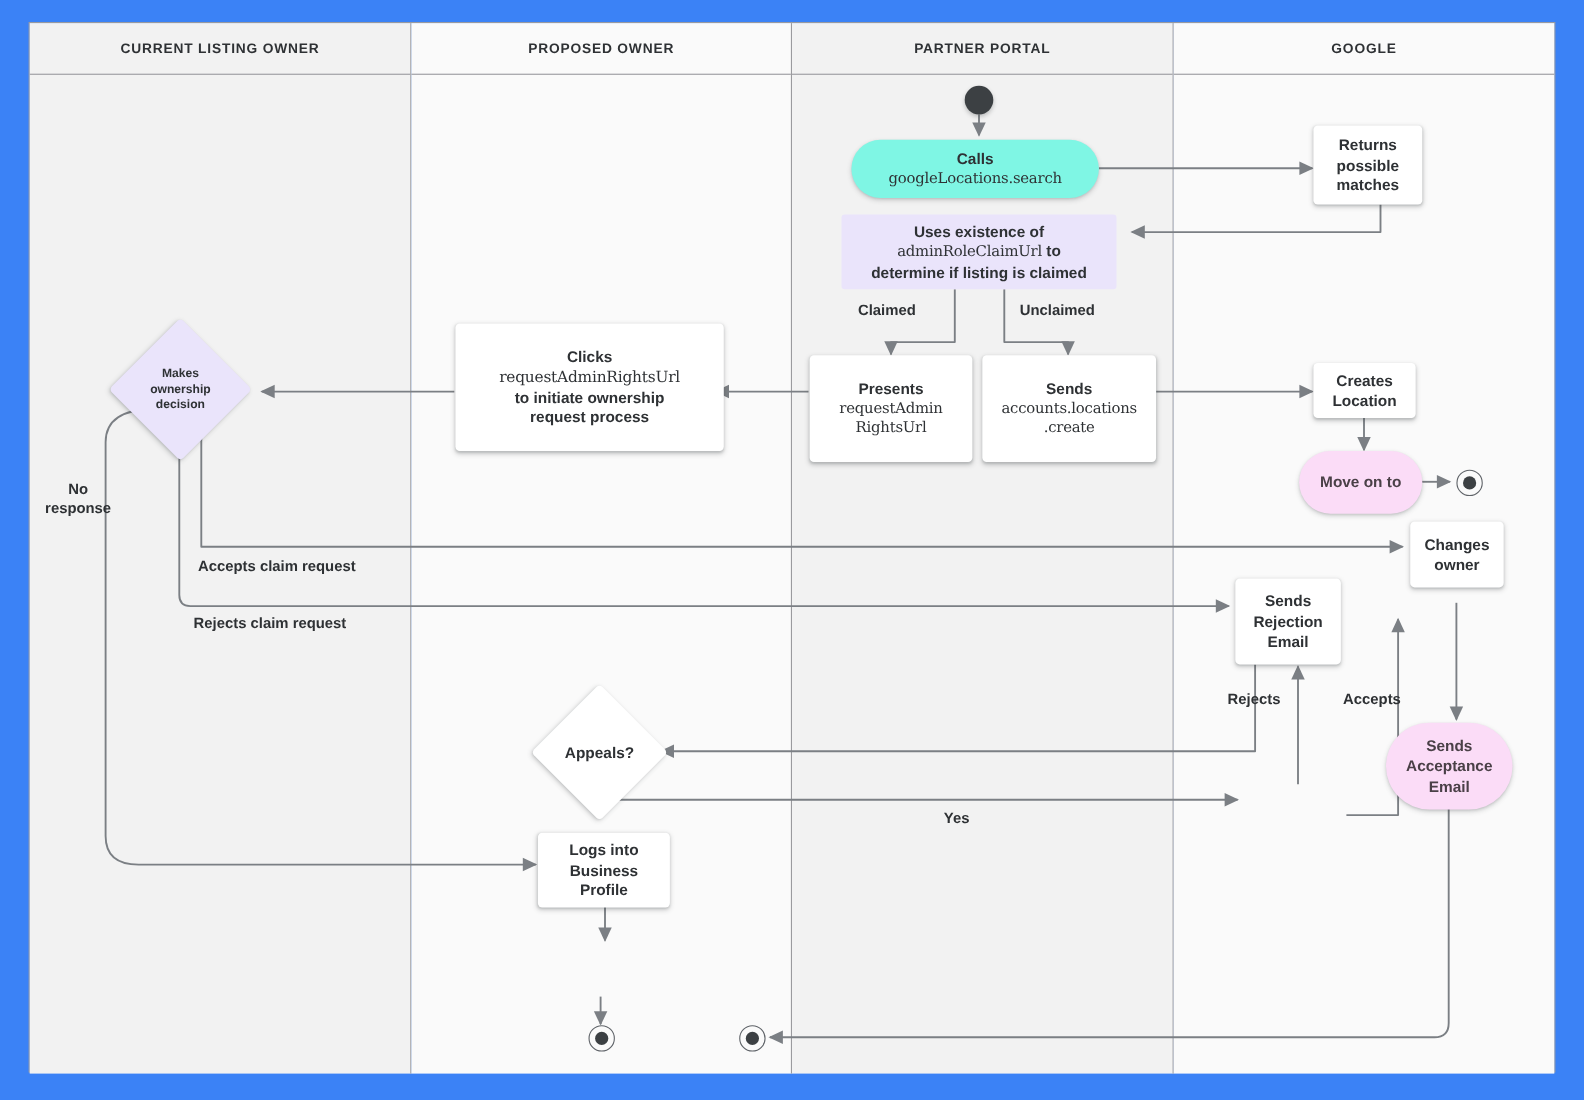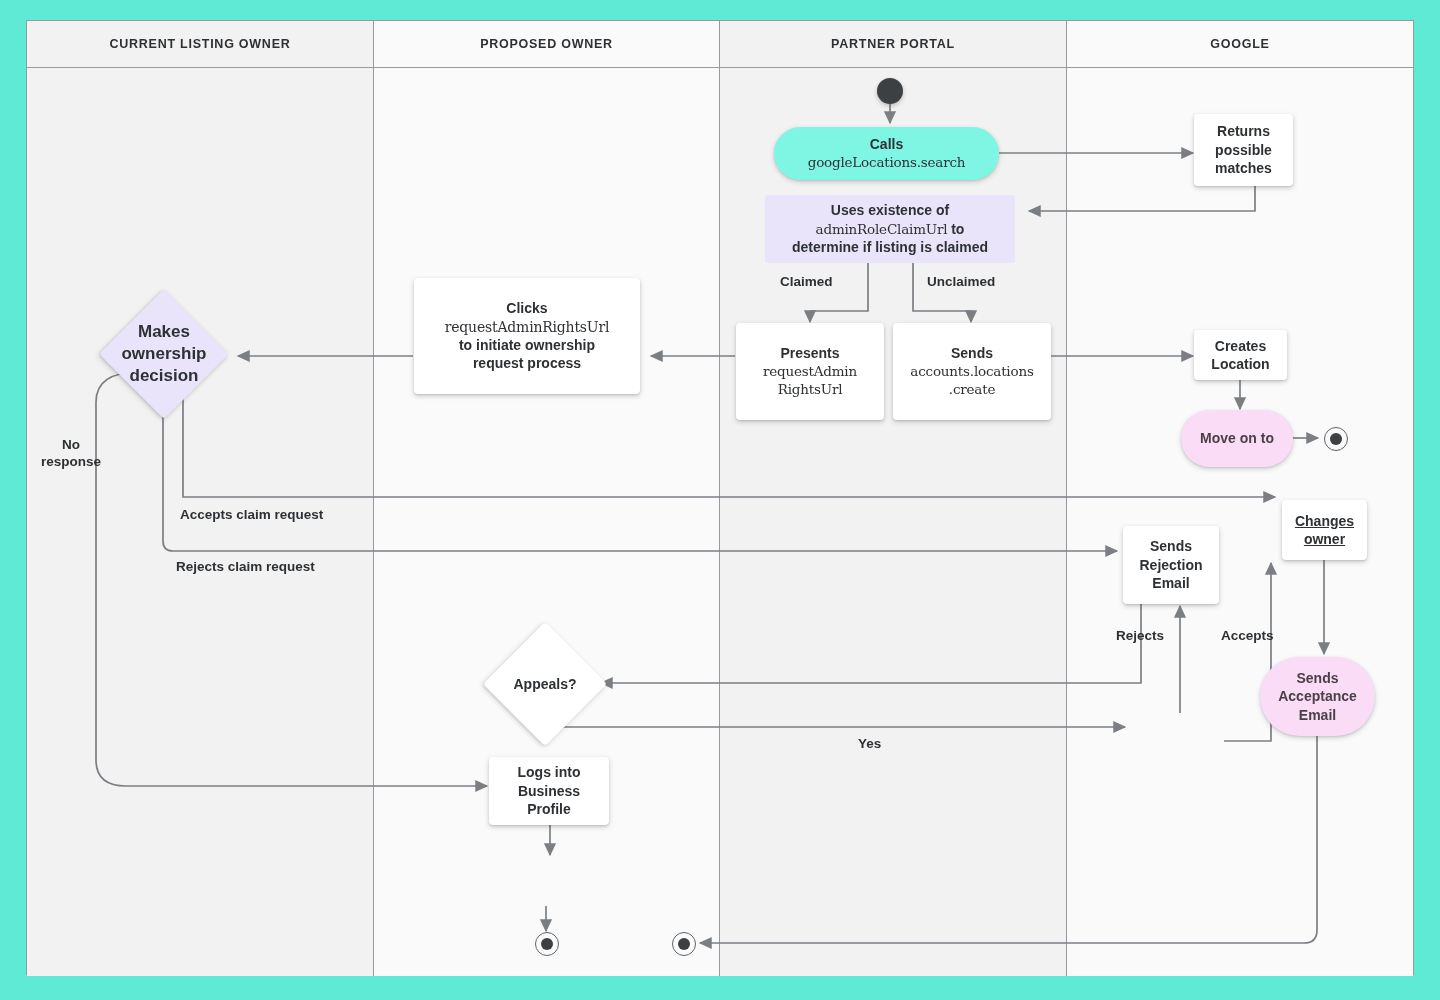--- a/index.html
+++ b/index.html
@@ -1,17 +1,17 @@
 <!DOCTYPE html>
 <html><head>
 <meta charset="utf-8">
 <style>
   html,body{margin:0;padding:0;background:#fafafa;}
   body{width:1440px;height:1000px;overflow:hidden;font-family:"Liberation Sans",sans-serif;}
-  #stage{position:relative;width:1440px;height:1000px;background:#5eead4;}
+  #stage{position:relative;width:1440px;height:1000px;background:#3b82f6;}
 
   
   .lane-frame{position:absolute;left:26px;top:20px;width:1388px;height:955px;
               border:1px solid #9a9a9e;box-sizing:border-box;}
   .lane{position:absolute;top:0;height:955px;box-sizing:border-box;border-right:1px solid #9a9a9e;}
   .lane.last{border-right:none;}
   .lane.shadeA{background:#f2f2f2;}
   .lane.shadeB{background:#fafafa;}
   .lane-head{position:absolute;top:0;left:0;right:0;height:46px;
              border-bottom:1px solid #9a9a9e;display:flex;align-items:center;justify-content:center;}
@@ -184,37 +184,37 @@
 
   <div class="node nbox" style="left:1194px;top:330px;width:93px;height:50px;">
     <div class="ntxt" style="white-space:pre-line;">Creates
 Location</div>
   </div>
 
   <div class="node npill pink pinktxt" style="left:1181px;top:410px;width:112px;height:57px;">
     <div class="ntxt">Move on to</div>
   </div>
 
-  <div class="node nbox" style="left:414px;top:278px;width:226px;height:116px;">
+  <div class="node nbox" style="left:414px;top:294px;width:244px;height:116px;">
     <div class="ntxt">
       <div>Clicks</div>
       <div class="mono" style="font-size:14px;">requestAdminRightsUrl</div>
       <div>to initiate ownership</div>
       <div>request process</div>
     </div>
   </div>
 
   <div class="diamond" style="left:118px;top:308px;width:92px;height:92px;">
     <div class="dshape lav"></div>
-    <div class="dlabel" style="white-space:pre-line;font-size:17px;">Makes
+    <div class="dlabel" style="white-space:pre-line;font-size:11px;">Makes
 ownership
 decision</div>
   </div>
 
-  <div class="node nbox" style="left:1282px;top:500px;width:85px;height:60px;text-decoration:underline;">
+  <div class="node nbox" style="left:1282px;top:474px;width:85px;height:60px;">
     <div class="ntxt" style="white-space:pre-line;">Changes
 owner</div>
   </div>
 
   <div class="node nbox" style="left:1123px;top:526px;width:96px;height:78px;">
     <div class="ntxt" style="white-space:pre-line;">Sends
 Rejection
 Email</div>
   </div>
 

